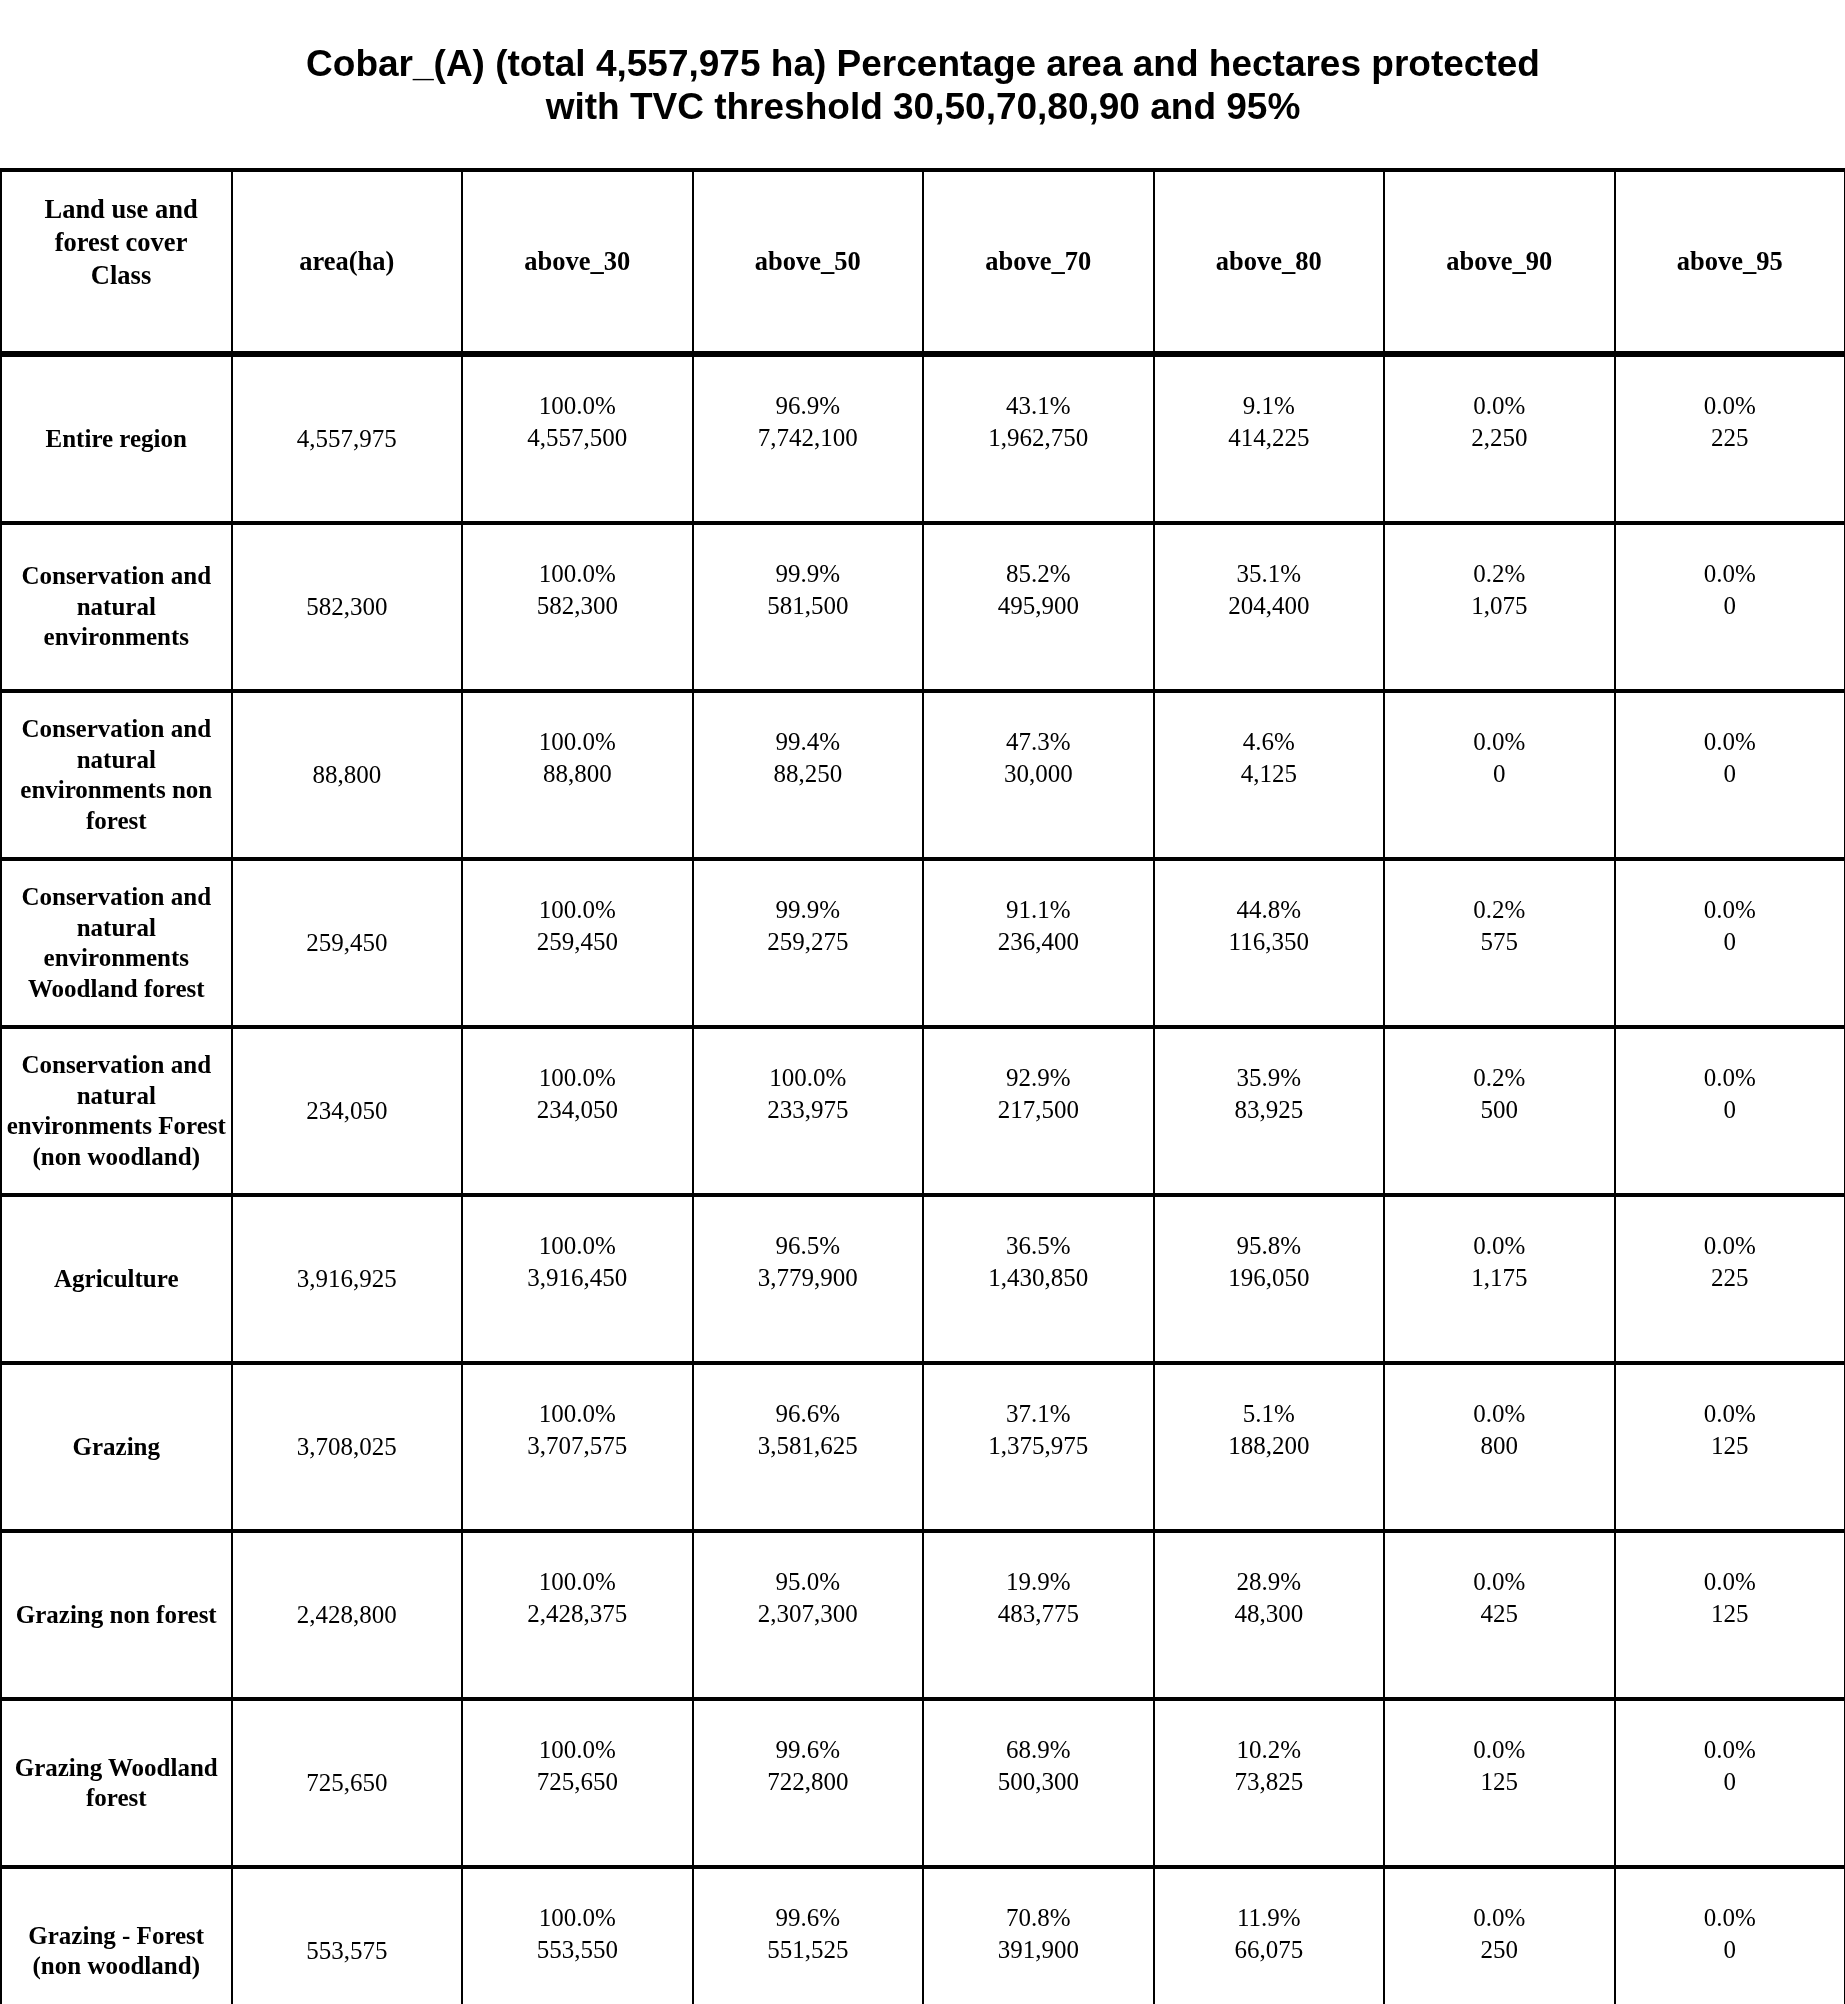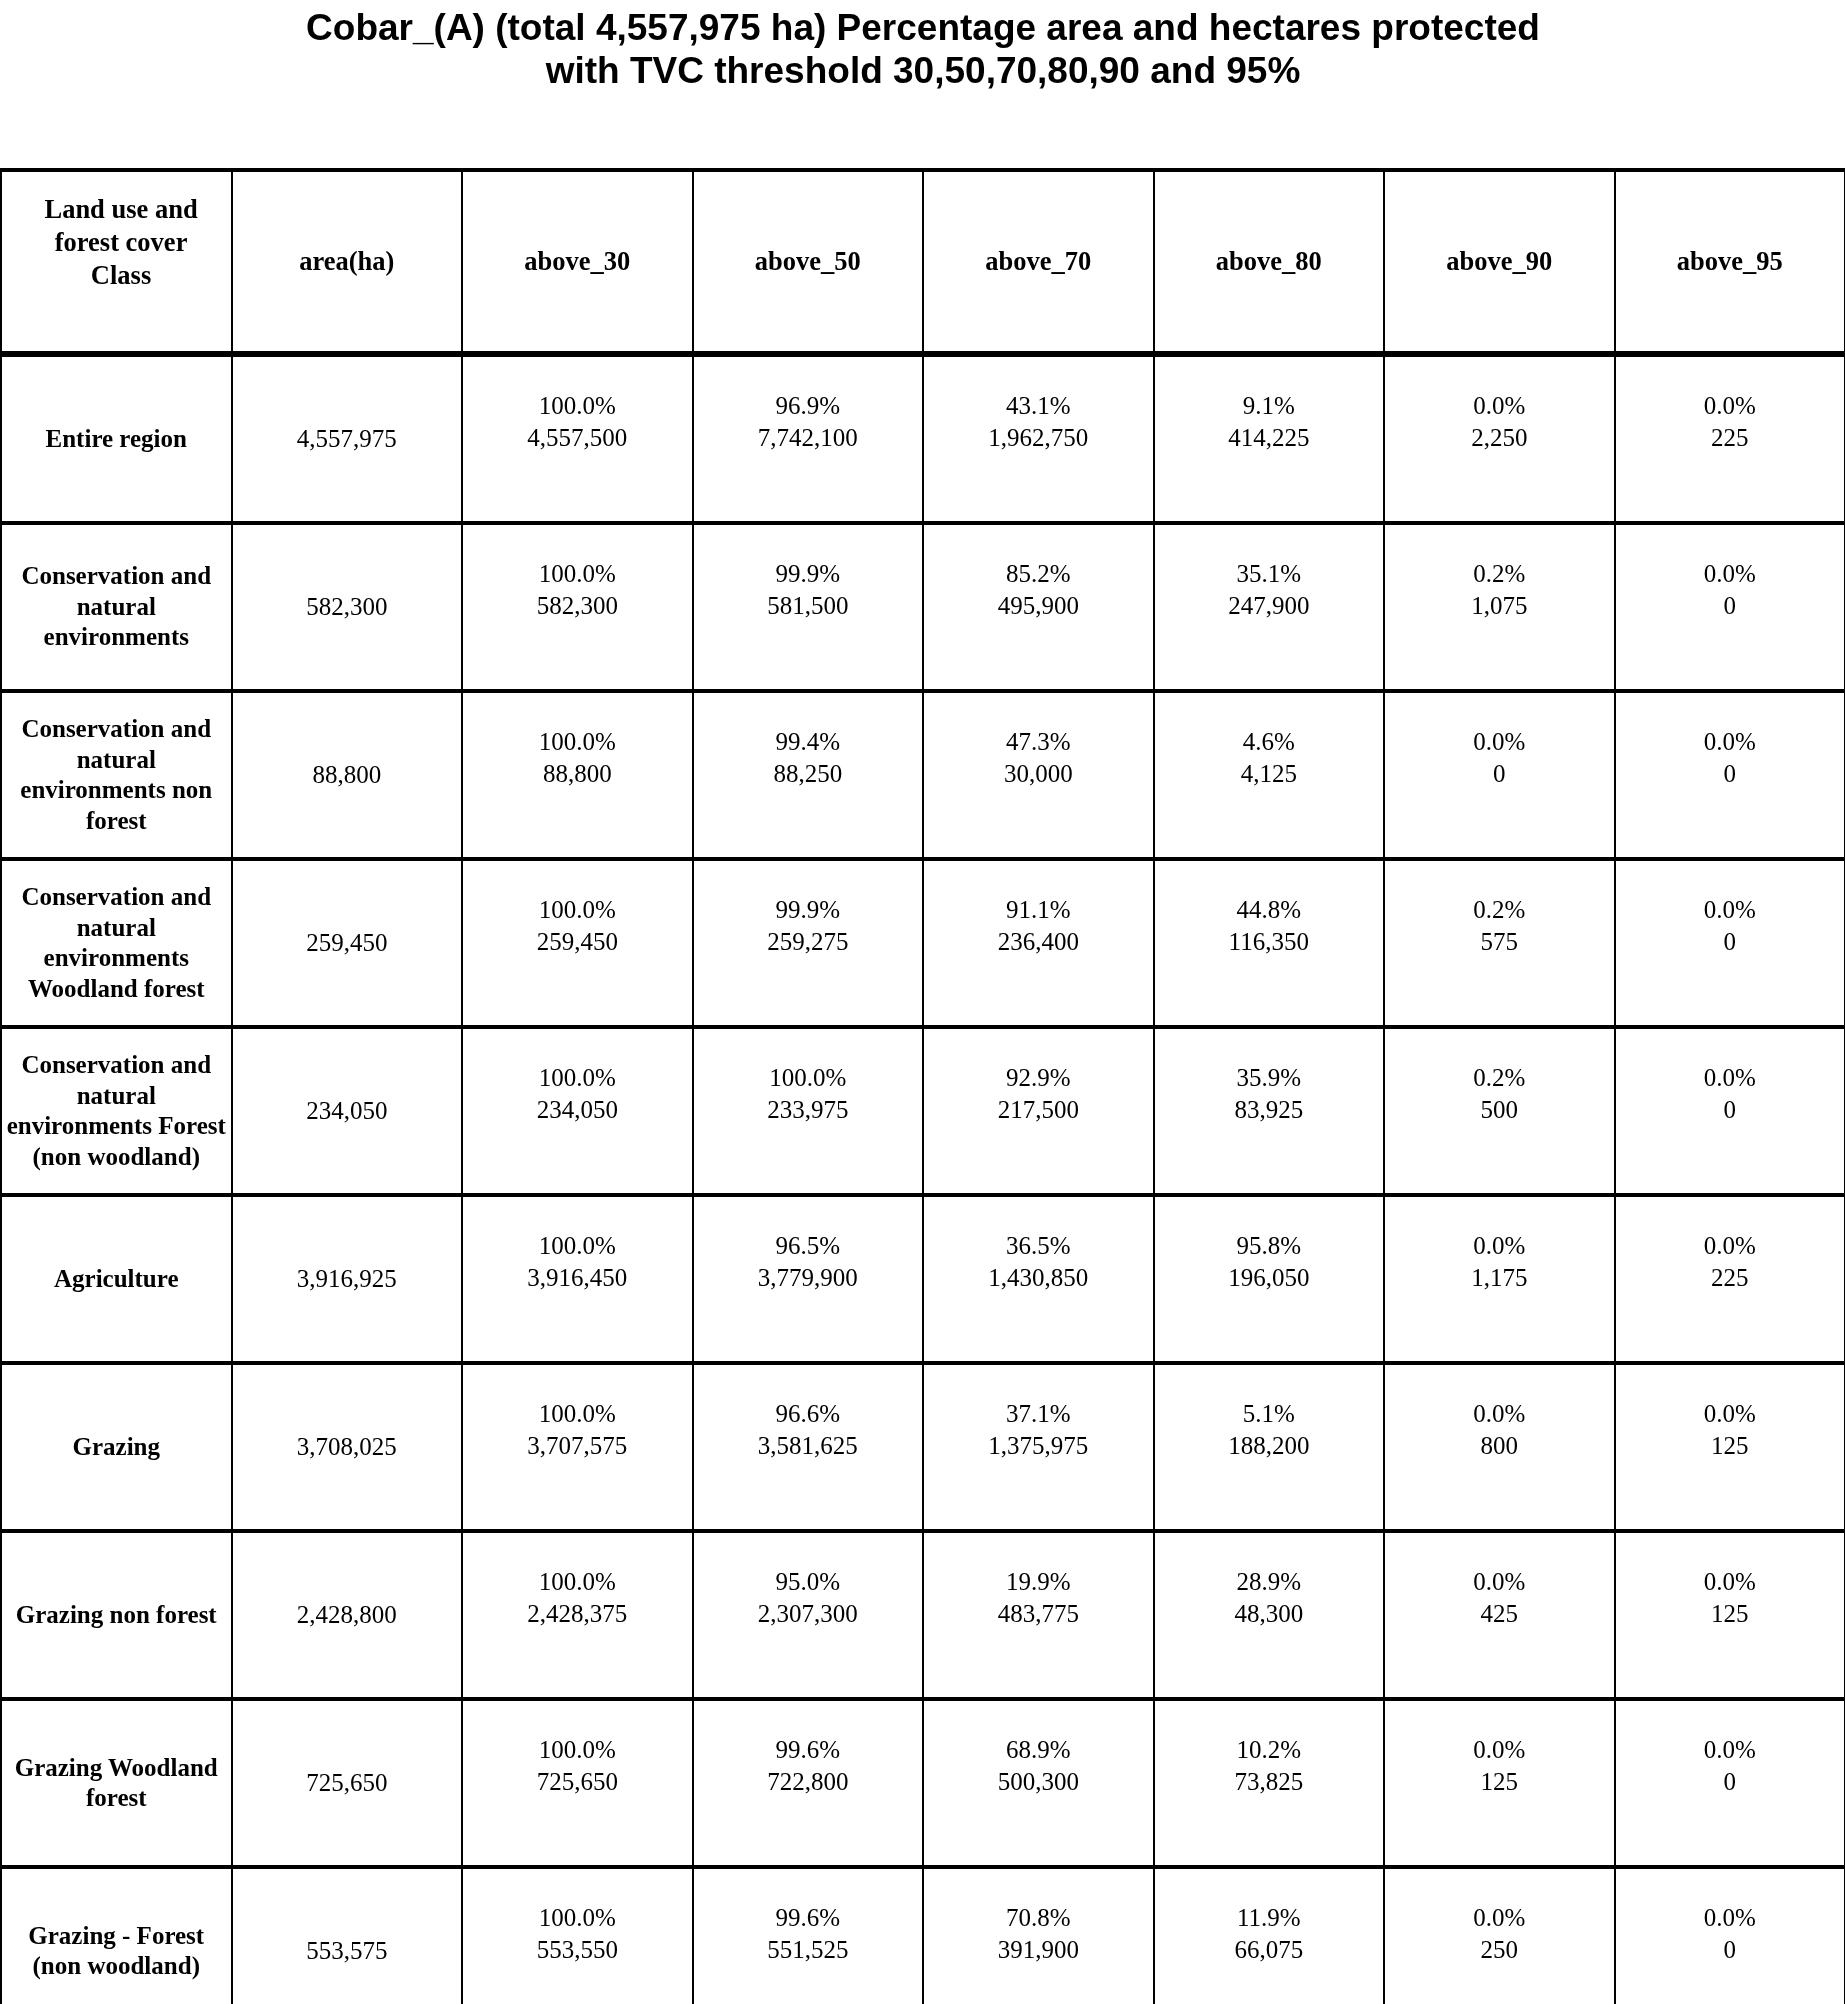--- a/index.html
+++ b/index.html
@@ -7,20 +7,21 @@
 
   
   .page-title{
     padding-top:5.6px;
     text-align:center;
     font-family:"Liberation Sans",sans-serif;
     font-weight:bold;
     font-size:37px;
     line-height:1.18;
     white-space:pre-line;
+    margin-top:36px;
   }
 
   
   .table-wrap{position:absolute;top:168px;left:0;width:1846px;}
   table.data{
     width:100%;
     table-layout:fixed;
     border-collapse:collapse;
     border-left:2.4px solid #000;
     border-right:2.4px solid #000;
@@ -134,21 +135,21 @@
     </td>
     <td class="value-cell">
       <div class="val-block">
               <div class="pct">85.2%</div>
               <div class="ha">495,900</div>
             </div>
     </td>
     <td class="value-cell">
       <div class="val-block">
               <div class="pct">35.1%</div>
-              <div class="ha">247,900</div>
+              <div class="ha">204,400</div>
             </div>
     </td>
     <td class="value-cell">
       <div class="val-block">
               <div class="pct">0.2%</div>
               <div class="ha">1,075</div>
             </div>
     </td>
     <td class="value-cell">
       <div class="val-block">

